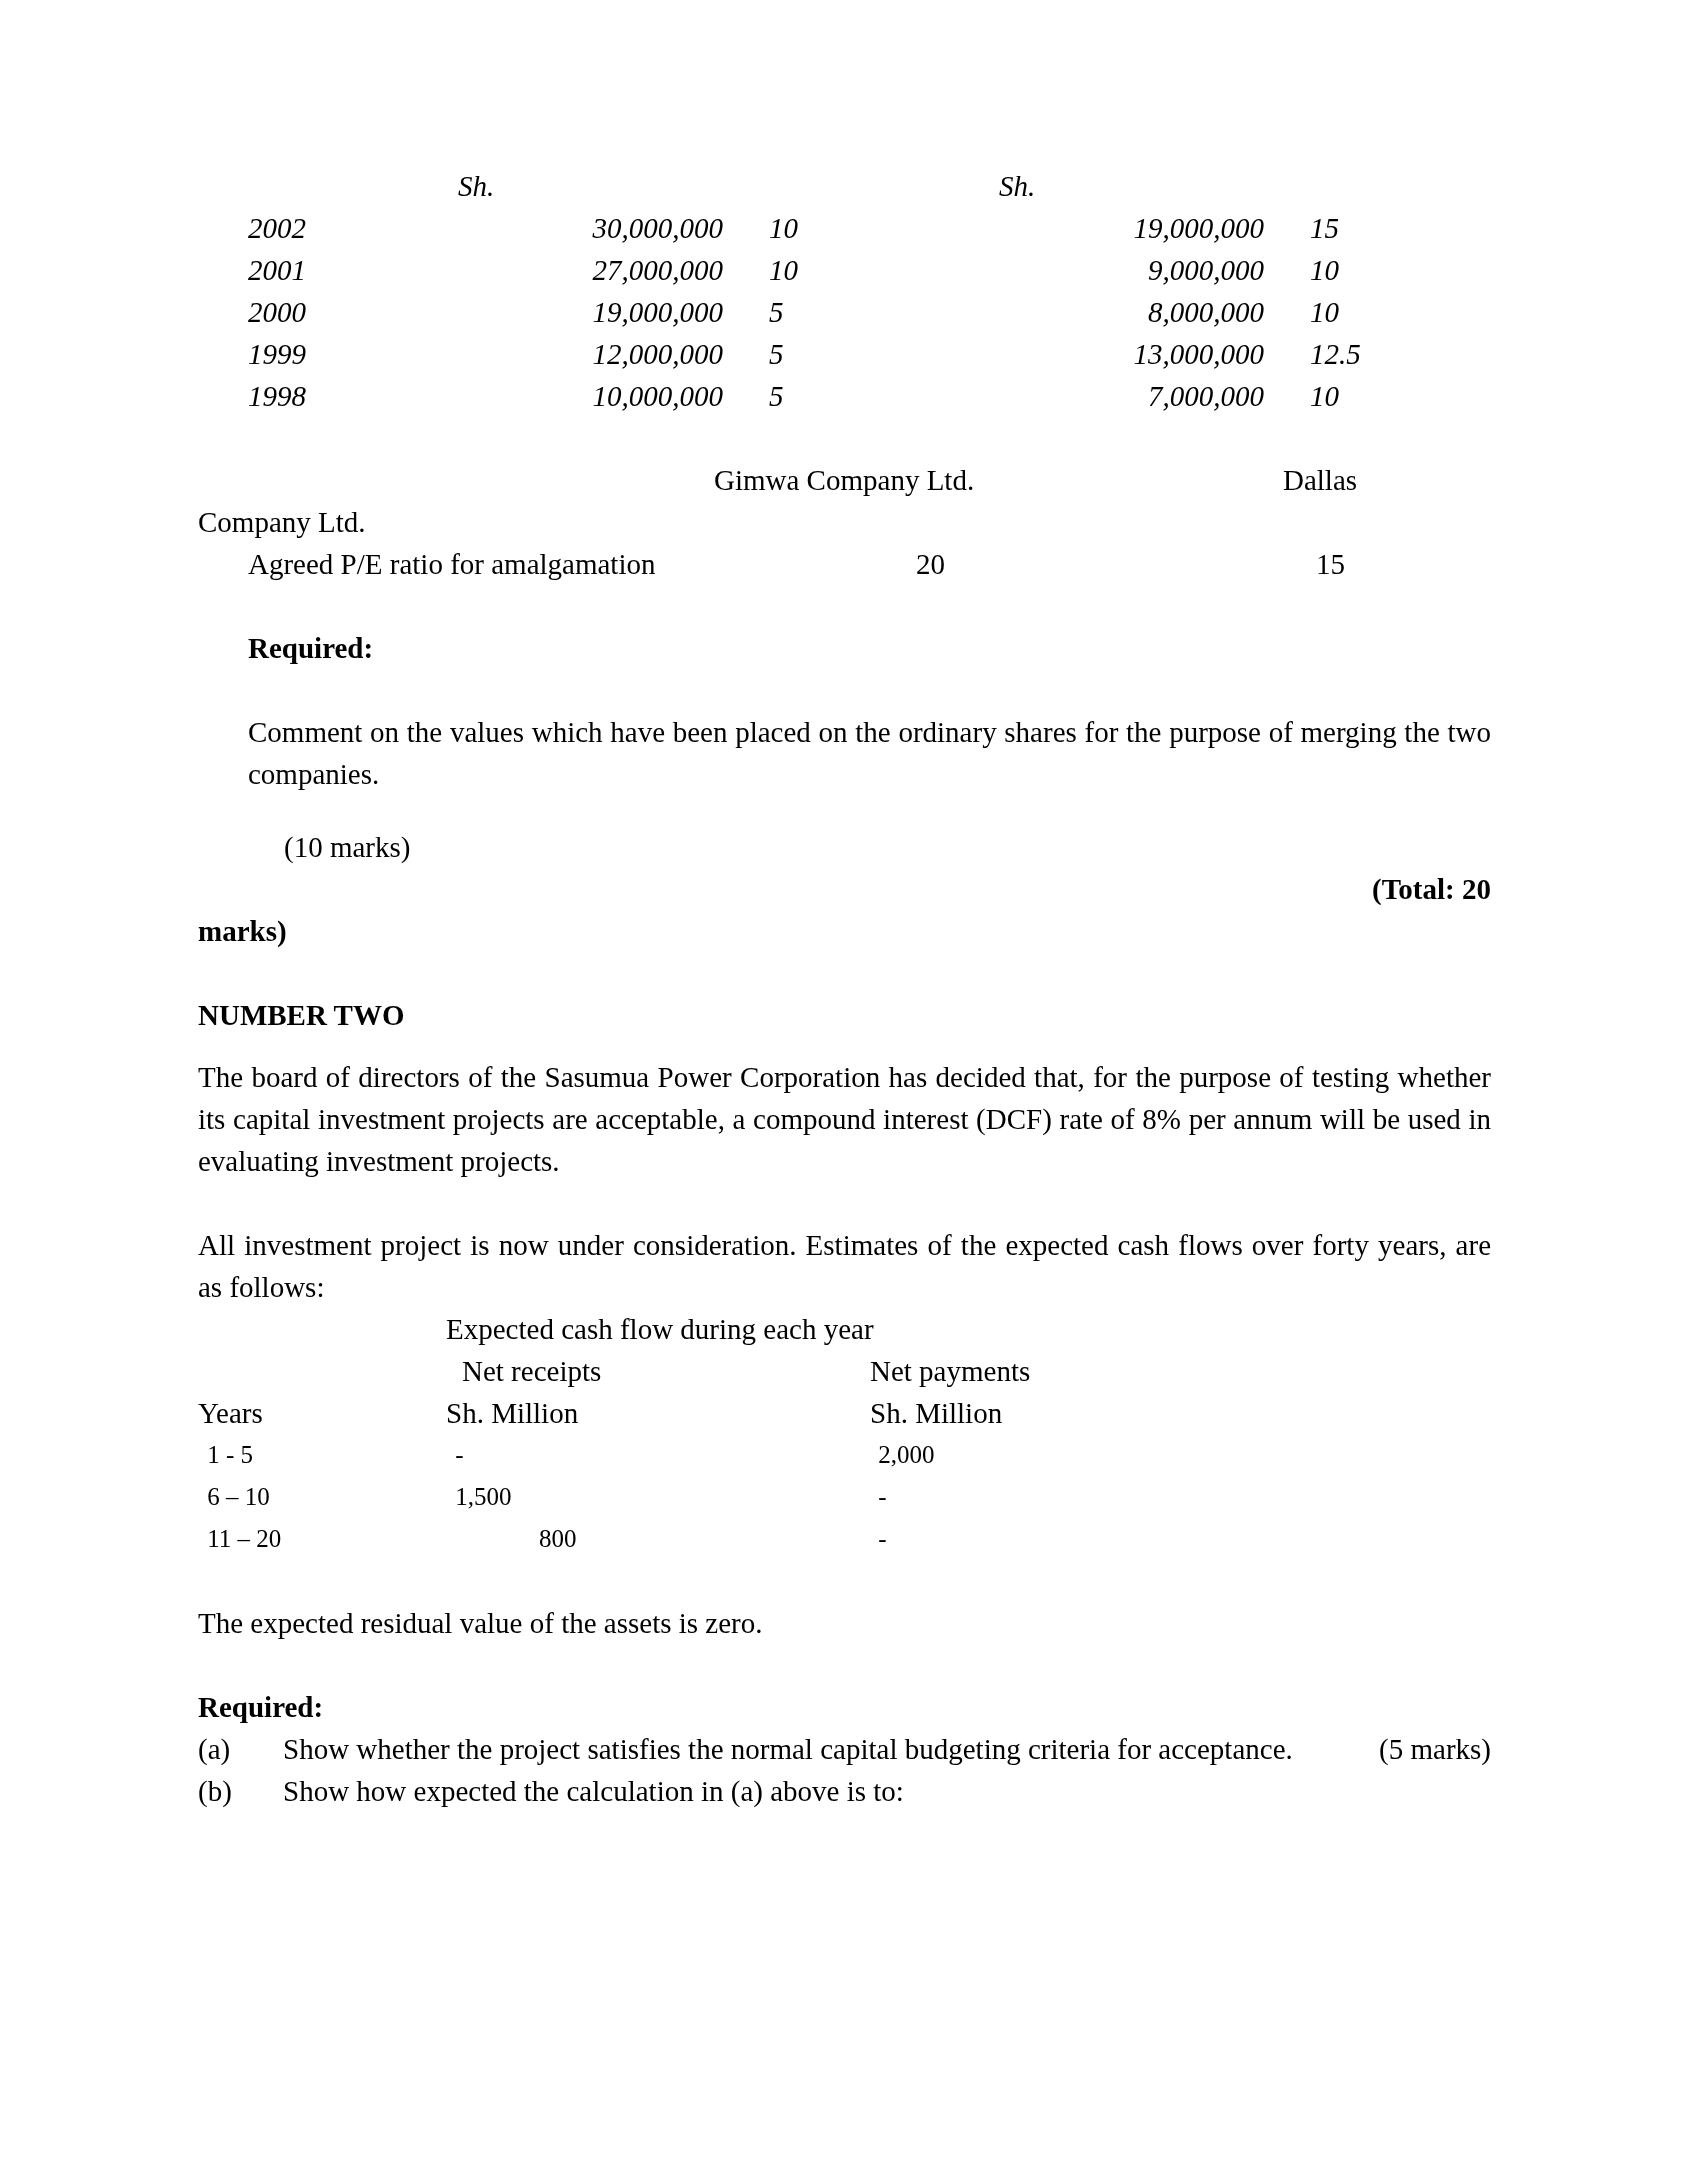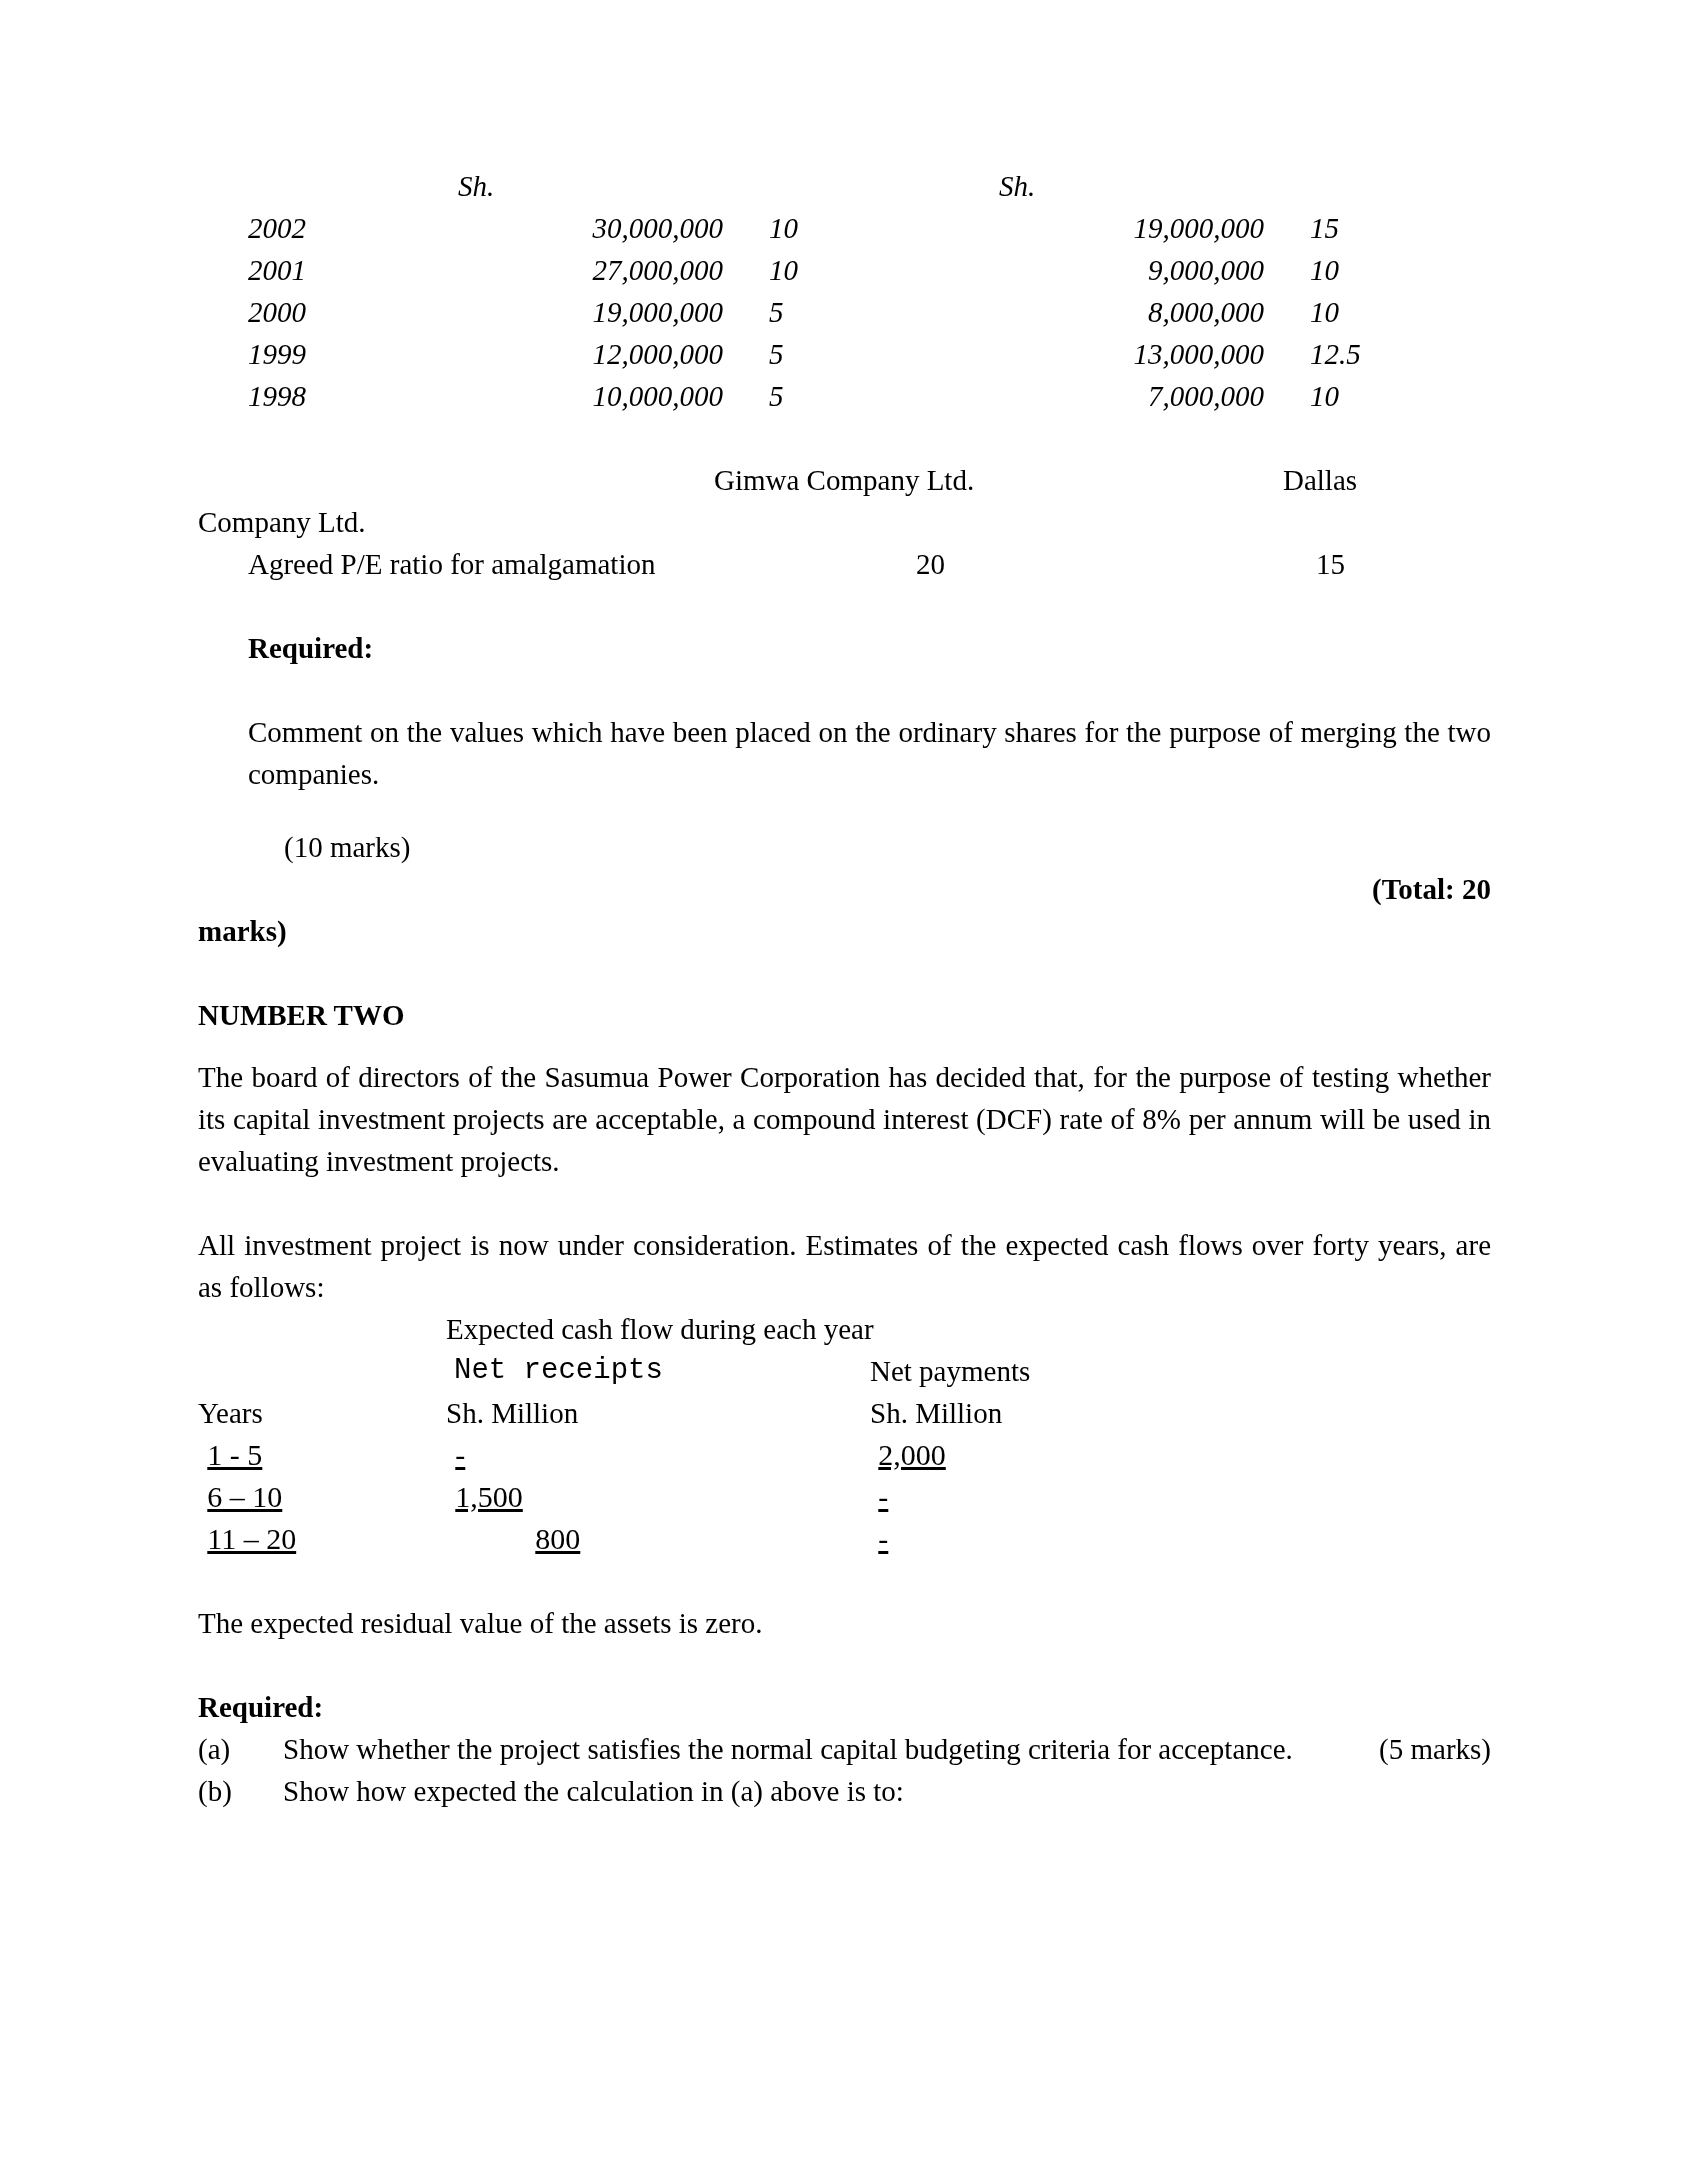--- a/index.html
+++ b/index.html
@@ -100,43 +100,42 @@
     left: 1118px;
     top: 0;
   }
 
   
   .cf-head-1 { padding-left: 248px; }
   .cf-head-2 {
     position: relative;
     height: 42px;
   }
-  .cf-head-2 .recv { position: absolute; left: 256px; top: 0; font-family: Liberation Mono, monospace; }
+  .cf-head-2 .recv { position: absolute; left: 264px; top: 0; }
   .cf-head-2 .paym { position: absolute; left: 672px; top: 0; text-align: right; }
   .cf-head-3 {
     position: relative;
     height: 42px;
   }
   .cf-head-3 .years { position: absolute; left: 0; top: 0; }
   .cf-head-3 .unit1 { position: absolute; left: 248px; top: 0; }
   .cf-head-3 .unit2 { position: absolute; left: 672px; top: 0; }
 
   .tbl-cf {
     border-collapse: collapse;
     table-layout: fixed;
     width: 992px;
     margin: 0;
   }
   .tbl-cf td {
     padding: 0;
-    font-size: 30px;
+    font-size: 25px;
     line-height: 42px;
     vertical-align: top;
     white-space: nowrap;
-    text-decoration: underline;
   }
   .cf-years { width: 248px; text-align: left; padding-left: 9.3px !important; }
   .cf-recv  { width: 423px; text-align: left; }
   .cf-paym  { width: 321px; text-align: left; }
   .cf-recv.num { text-align: center; padding-right: 218px !important; }
 
   
   .req-item {
     position: relative;
     text-align: justify;

